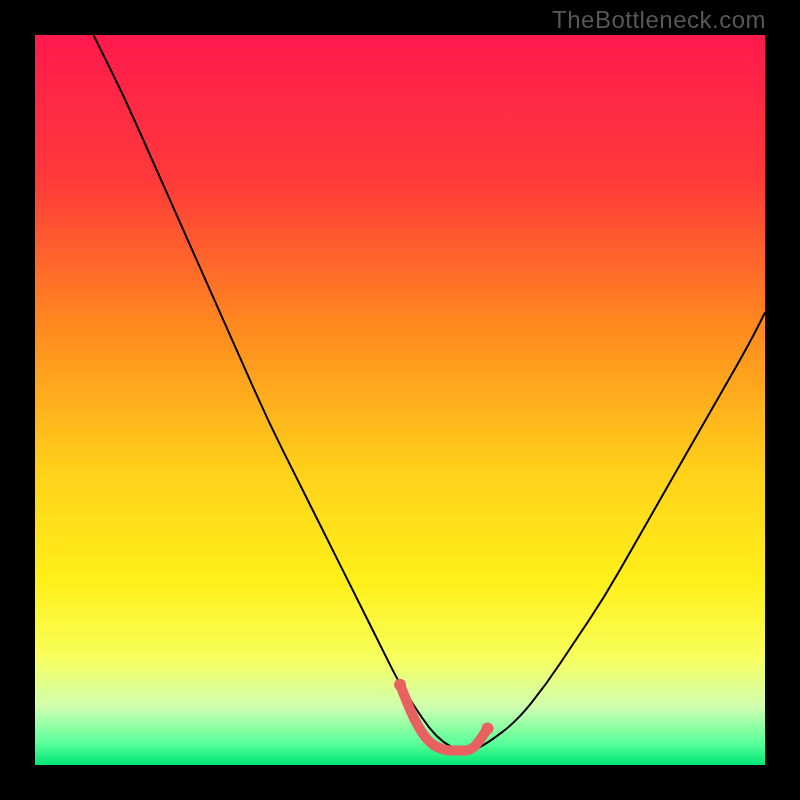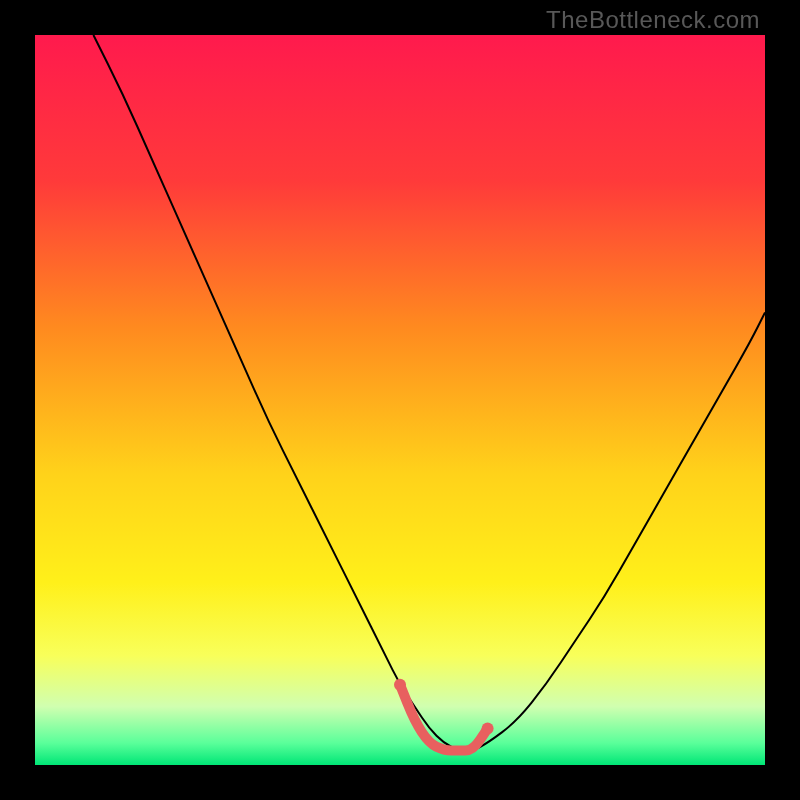--- a/index.html
+++ b/index.html
@@ -1,21 +1,21 @@
 <!DOCTYPE html>
 <html><head>
 <meta charset="utf-8">
 <style>
   * { margin: 0; padding: 0; box-sizing: border-box; }
   body { width: 800px; height: 800px; overflow: hidden; background: #000; font-family: Arial, sans-serif; }
   .chart-container { position: relative; width: 800px; height: 800px; background: #000; }
   .plot-area { position: absolute; left: 35px; top: 35px; width: 730px; height: 730px; }
   .gradient-bg { position: absolute; left: 0; top: 0; width: 100%; height: 100%; }
   .curve-svg { position: absolute; left: 0; top: 0; width: 100%; height: 100%; }
-  .watermark { position: absolute; top: 6px; right: 40px; color: #585858; font-size: 24px; font-weight: normal; letter-spacing: 0.5px; }
+  .watermark { position: absolute; top: 6px; right: 34px; color: #585858; font-size: 24px; font-weight: normal; letter-spacing: 0.5px; }
 </style>
 </head>
 <body>
 
 <div class="chart-container">
   <div class="watermark">TheBottleneck.com</div>
   <div class="plot-area">
     <svg class="gradient-bg" viewBox="0 0 730 730" preserveAspectRatio="none">
       <defs>
         <linearGradient id="bg-grad" x1="0" y1="0" x2="0" y2="1">

